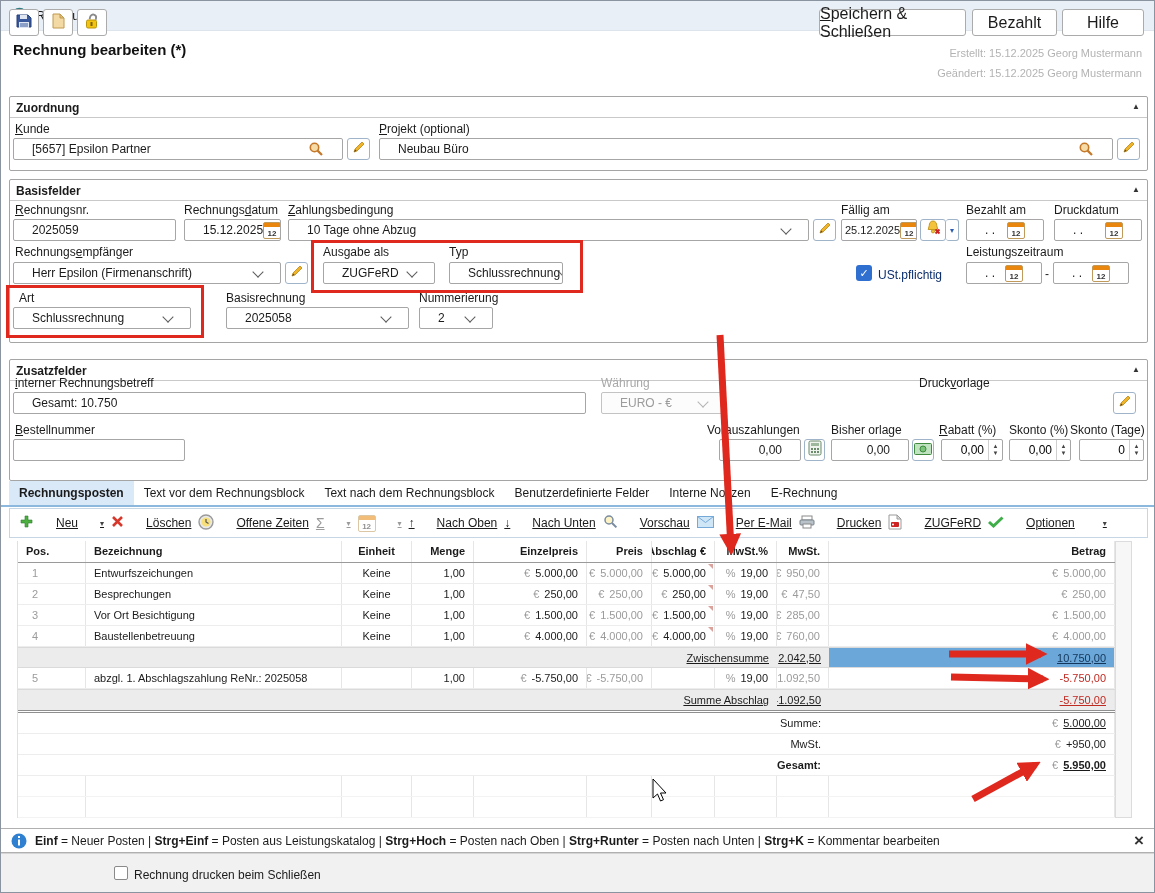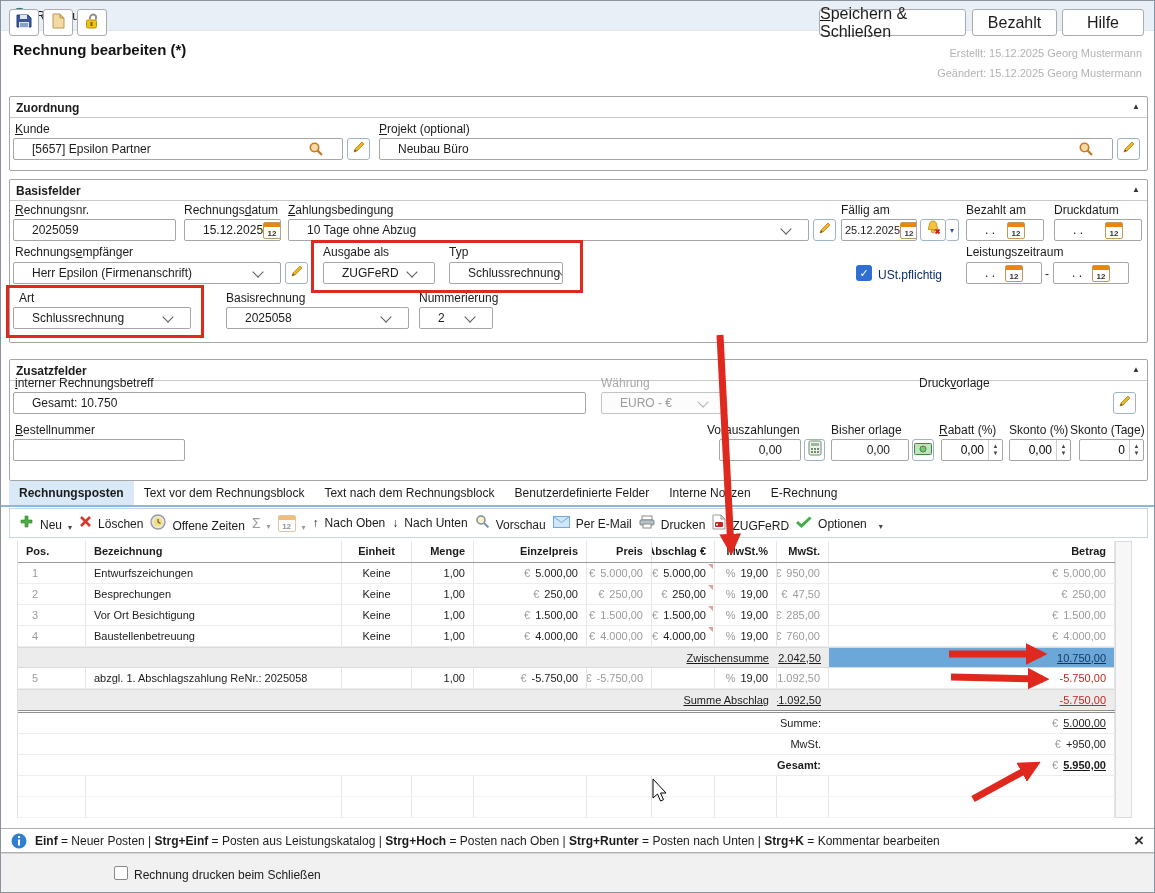--- a/index.html
+++ b/index.html
@@ -37,21 +37,21 @@
         box-sizing:border-box;height:22px;font-size:12px;}
   .spin .v{flex:1;display:flex;align-items:center;justify-content:flex-end;padding-right:4px;}
   .spin .ar{width:13px;border-left:1px solid #cfcfcf;display:flex;flex-direction:column;align-items:center;justify-content:center;
         font-size:6px;color:#444;line-height:1.1;}
   .tabs{position:absolute;left:8px;top:480px;height:24px;display:flex;font-size:12px;color:#1b1b1b;}
   .tab{padding:5px 10px 0 10px;white-space:nowrap;}
   .tab.active{background:#d9e9f8;font-weight:bold;}
   .tabline{position:absolute;left:0;top:504px;width:1155px;height:2px;background:#8db8dd;}
   .toolbar{position:absolute;left:8px;top:507px;width:1139px;height:30px;display:flex;align-items:center;gap:7px;
            padding:0 9px;box-sizing:border-box;border:1px solid #c6d6e4;background:#fff;font-size:12px;color:#1b1b1b;}
-  .titem{display:flex;align-items:flex-end;gap:6px;white-space:nowrap;}
+  .titem{display:flex;align-items:center;gap:22px;white-space:nowrap;text-decoration:underline;}
   .car{font-size:8px;color:#444;}
   .dim{color:#9b9b9b;}
   .tbl{position:absolute;left:16px;top:540px;width:1097px;font-size:11px;color:#1b1b1b;
        border-left:1px solid #e0e0e0;box-sizing:content-box;background:#fff;}
   .trow{display:flex;height:21px;line-height:20px;border-bottom:1px solid #ededed;box-sizing:border-box;}
   .thead{height:22px;line-height:21px;font-weight:bold;border-bottom:1px solid #9a9a9a;}
   .td{box-sizing:border-box;border-right:1px solid #e6e6e6;padding:0 8px;white-space:nowrap;overflow:hidden;}
   .num{display:flex;justify-content:flex-end;align-items:center;gap:5px;padding:0 8px;}
   .w-pos{width:68px;} .w-bez{width:256px;} .w-ein{width:70px;text-align:center;padding:0 2px;}
   .w-men{width:62px;} .w-ezp{width:113px;} .w-pre{width:65px;} .w-abs{width:63px;position:relative;}

